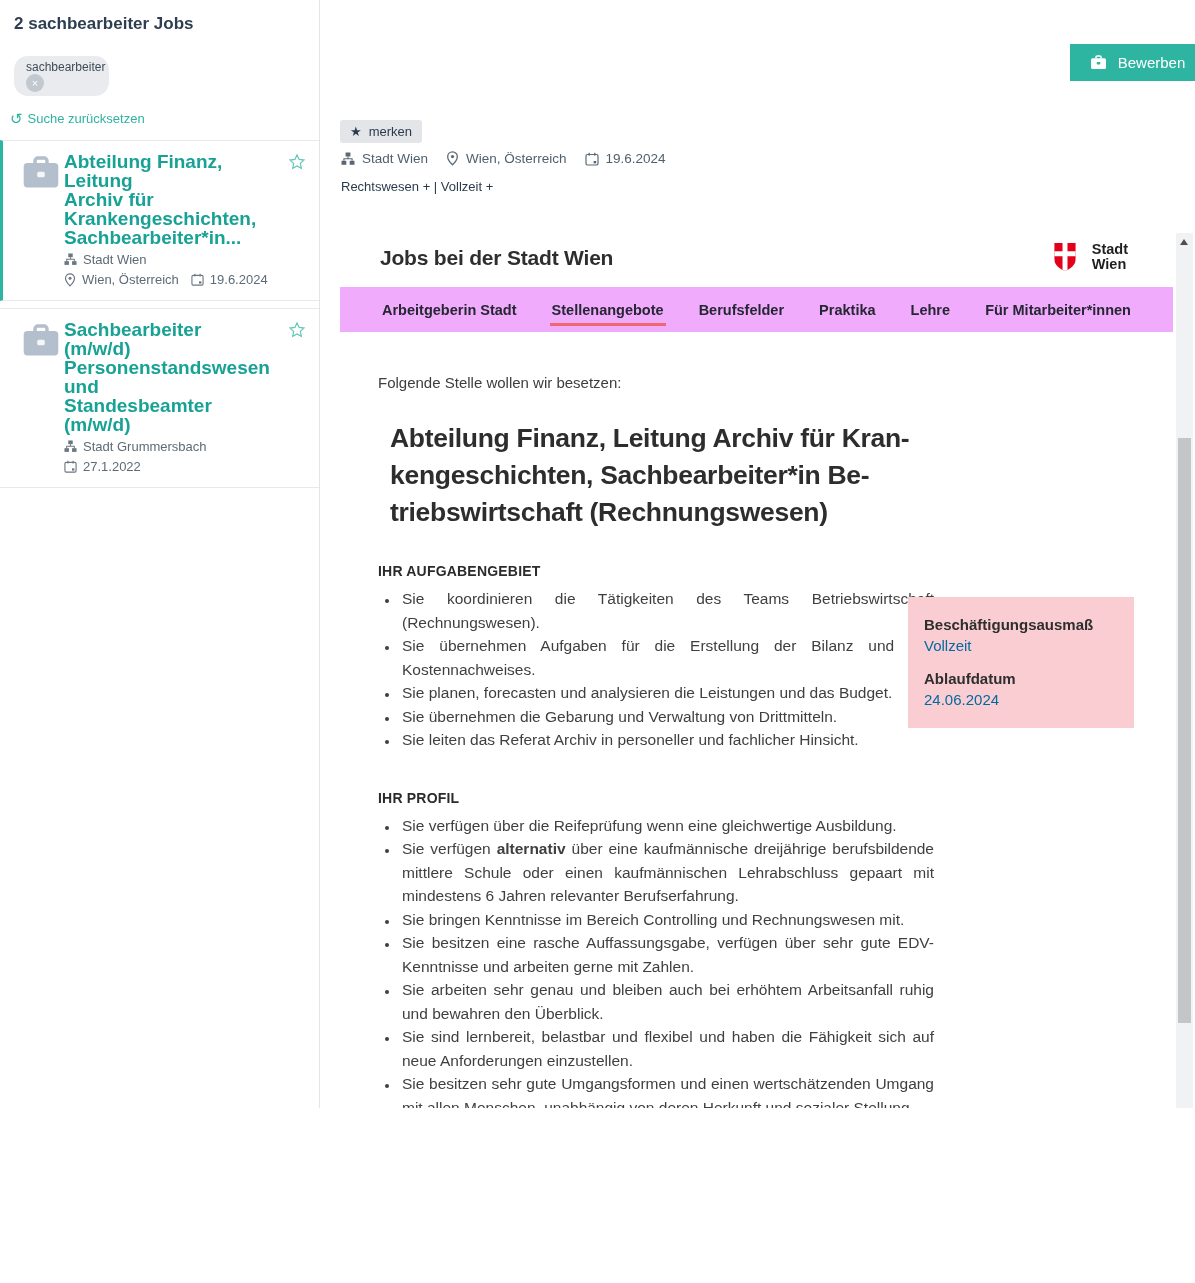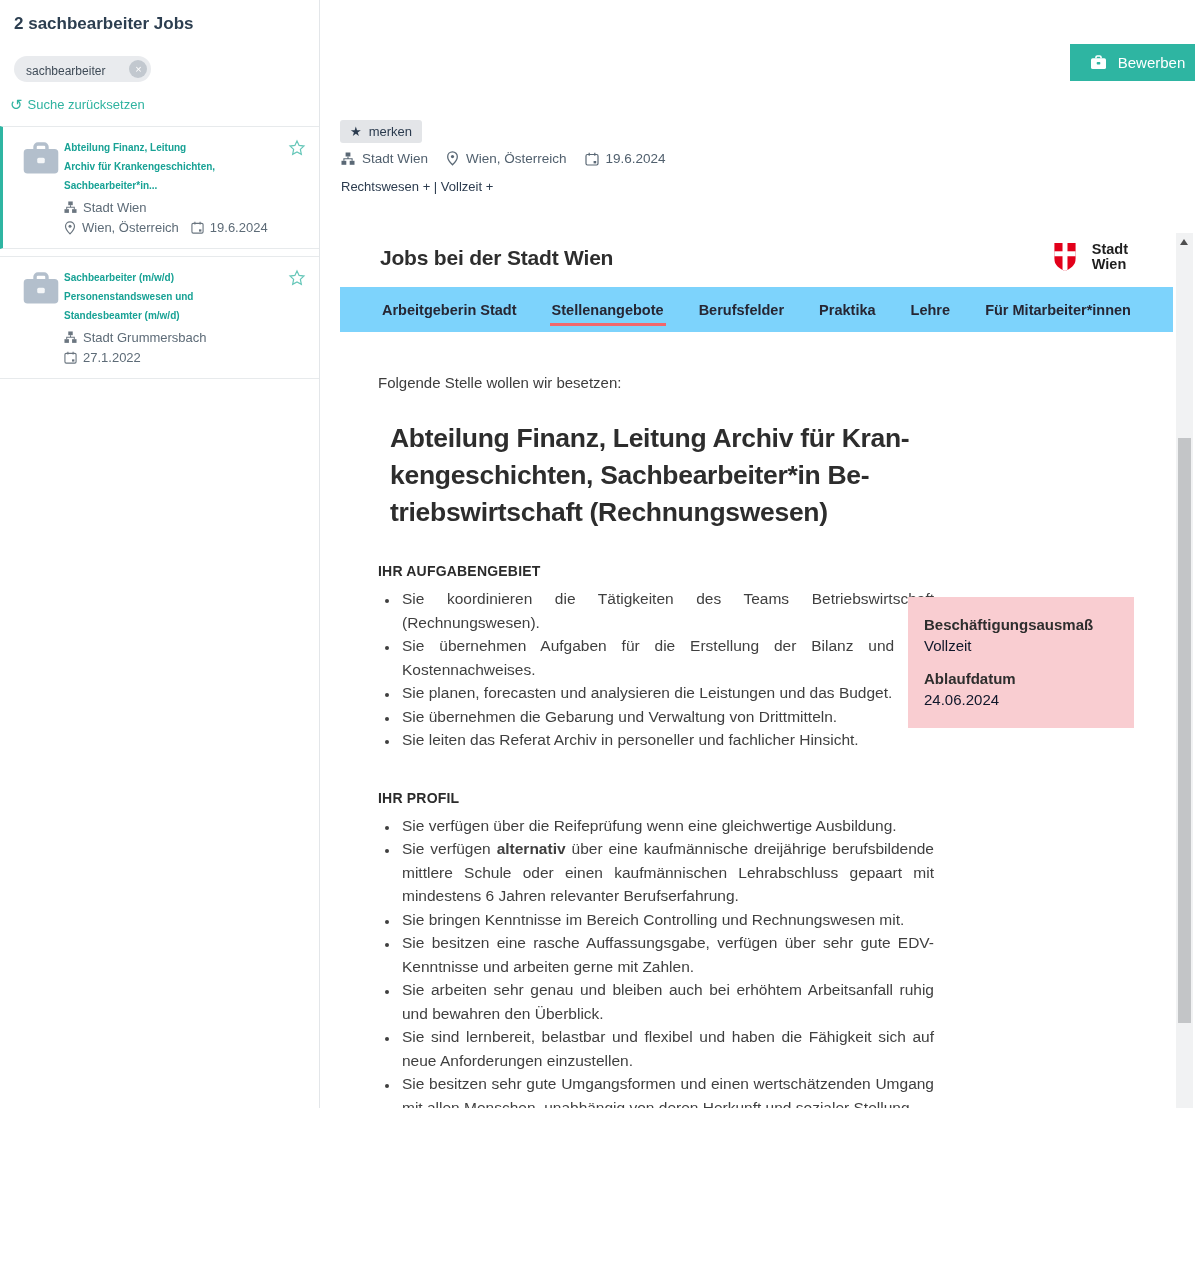--- a/index.html
+++ b/index.html
@@ -3,33 +3,33 @@
 <meta charset="utf-8">
 <style>
   html,body{margin:0;padding:0;background:#fff;}
   .page{position:relative;width:1195px;height:1108px;overflow:hidden;background:#fff;
         font-family:"Liberation Sans",sans-serif;padding-left:44px;-webkit-font-smoothing:antialiased;}
   svg{display:block;}
 
   
   .sidebar{position:absolute;left:0;top:0;width:320px;height:100%;background:#fff;border-right:1px solid #e3e6e9;box-sizing:border-box;}
   .sidebar-title{margin:14px 14px 0;font-size:17px;font-weight:700;color:#2c3e50;}
-  .chip{display:inline-flex;align-items:flex-end;gap:24px;background:#e9ebee;border:none;border-radius:14px;
-        padding:4px 4px 4px 12px;font-size:12px;color:#3f4b57;margin:22px 0 0 14px;cursor:pointer;}
+  .chip{display:inline-flex;align-items:flex-start;gap:0;background:#e9ebee;border:none;border-radius:14px;
+        padding:4px 4px 4px 12px;font-size:12px;color:#3f4b57;margin:22px 0 0 14px;cursor:pointer;flex-direction:column;}
   .chip-x{width:18px;height:18px;border-radius:50%;background:#c2c8cf;color:#fff;font-size:11px;line-height:18px;
           display:flex;align-items:center;justify-content:center;}
   .reset-link{display:flex;align-items:center;gap:5px;color:#2fb3a0;font-size:13px;margin:15px 0 14px 10px;cursor:pointer;}
   .reset-glyph{font-size:15px;line-height:13px;}
 
   .job-card{position:relative;background:#fff;border-top:1px solid #e7eaec;border-bottom:1px solid #e7eaec;
             padding:11px 14px 13px 64px;margin-bottom:7px;box-sizing:border-box;cursor:pointer;}
   .job-card.selected{border-left:3px solid #2eb5a2;padding-left:61px;}
   .card-briefcase{position:absolute;left:22px;top:15px;}
   .job-card.selected .card-briefcase{left:19px;}
-  .job-title{color:#18a295;font-weight:700;font-size:10px;line-height:19px;white-space:pre-line;width:200px;}
+  .job-title{color:#18a295;font-weight:700;font-size:19px;line-height:19px;white-space:pre-line;width:200px;}
   .job-meta{display:flex;align-items:center;gap:6px;color:#5d6b77;font-size:13px;margin-top:5px;}
   .job-meta .m2{margin-left:6px;}
   .card-star{position:absolute;right:13px;top:12px;cursor:pointer;}
 
   
   .main{position:absolute;left:321px;top:0;right:0;height:100%;}
   .detail-title{position:absolute;left:19px;top:18px;width:650px;font-size:19px;line-height:33px;
                 font-weight:600;color:#2b3b4e;white-space:pre-line;}
   .edit-btn{position:absolute;right:9px;top:11px;cursor:pointer;}
   .apply-btn{position:absolute;right:34px;top:44px;width:135px;height:37px;background:#2eb5a2;border:none;border-radius:0;
@@ -43,42 +43,42 @@
 
   
   .frame{position:absolute;left:330px;top:233px;width:863px;height:1044px;background:#fff;}
   .frame-content{position:absolute;left:0;top:0;right:17px;bottom:17px;overflow:hidden;background:#fff;}
 
   .site-head{position:relative;height:50px;}
   .site-title{position:absolute;left:50px;top:13px;font-size:21px;font-weight:600;color:#2e2e2e;letter-spacing:-0.2px;}
   .logo{position:absolute;right:48px;top:9px;display:flex;align-items:center;gap:15px;cursor:pointer;}
   .logo-text{font-size:14.5px;line-height:15px;font-weight:700;color:#1f1f1f;}
 
-  .frame-nav{margin:4px 3px 0 10px;height:45px;background:#7dd3fc;display:flex;align-items:center;
+  .frame-nav{margin:4px 3px 0 10px;height:45px;background:#f0abfc;display:flex;align-items:center;
              justify-content:space-between;padding:0 42px;box-sizing:border-box;}
   .nav-item{font-size:14.5px;font-weight:700;color:#262633;position:relative;cursor:pointer;white-space:nowrap;}
   .nav-item.active::after{content:"";position:absolute;left:-2px;right:-2px;bottom:-8px;height:3px;background:#f2676c;}
 
   .frame-body{position:relative;padding:17px 0 0 48px;color:#3f3f3f;}
   .intro{width:578px;font-size:15px;line-height:30px;text-align:justify;margin:0;color:#3d3d3d;}
   .intro2{margin:25px 0 0;font-size:15px;color:#3d3d3d;}
   .posting-h1{margin:29px 12px 0;width:640px;font-size:26.5px;line-height:37px;font-weight:700;color:#2d2d2d;
               letter-spacing:-0.3px;white-space:pre-line;}
   .sec-head{margin:32px 0 0;font-size:14px;font-weight:700;color:#2b2b2b;letter-spacing:0.2px;}
   .bullets{width:535px;margin:8px 0 0;padding:0 0 0 21px;font-size:15.5px;line-height:23.5px;text-align:justify;color:#3f3f3f;}
   .bullets li{margin:0;padding-left:3px;}
   .bullets li::marker{color:#3f3f3f;font-size:12px;}
   .profil-head{margin-top:38px;}
   .angebot-head{margin-top:40px;}
   .b{font-weight:700;}
 
   .side-box{position:absolute;left:578px;top:265px;width:226px;box-sizing:border-box;background:#f9cdd1;
             padding:17px 16px 18px;font-size:15px;line-height:21px;color:#2e2e2e;}
   .side-box .lbl{font-weight:700;}
-  .side-box .val{margin-bottom:12px;color:#0f172a;}
+  .side-box .val{margin-bottom:12px;color:#0369a1;}
   .side-box .val:last-child{margin-bottom:0;}
 
   
   .vscroll{position:absolute;right:0;top:0;bottom:17px;width:17px;background:#f1f2f3;cursor:pointer;}
   .vthumb{position:absolute;left:2px;width:13px;top:205px;height:585px;background:#c3c5c7;cursor:pointer;}
   .hscroll{position:absolute;left:0;right:17px;bottom:0;height:17px;background:#f1f2f3;cursor:pointer;}
   .scroll-corner{position:absolute;right:0;bottom:0;width:17px;height:17px;background:#c9cacc;}
   .tri{position:absolute;width:0;height:0;}
   .tri-up{left:4px;top:6px;border-left:4.5px solid transparent;border-right:4.5px solid transparent;border-bottom:6px solid #4f4f4f;}
   .tri-down{left:4px;bottom:6px;border-left:4.5px solid transparent;border-right:4.5px solid transparent;border-top:6px solid #4f4f4f;}

